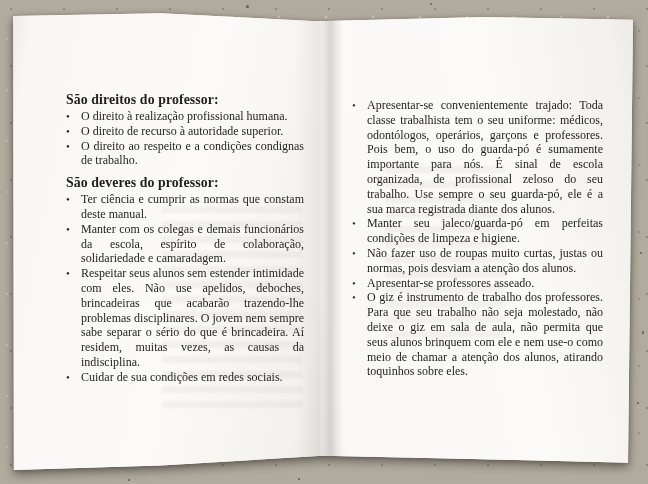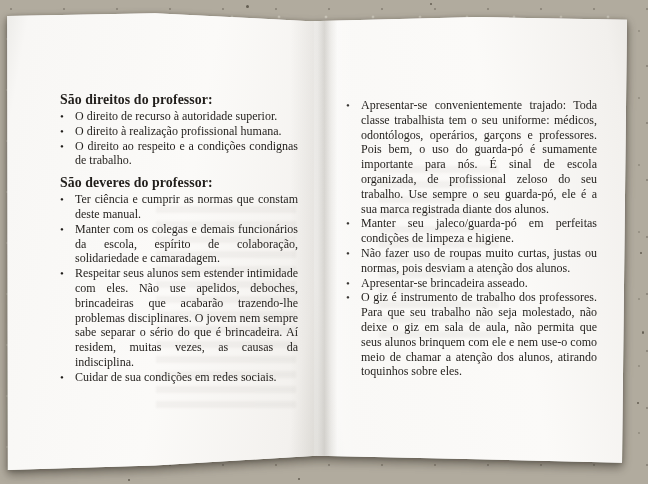--- a/index.html
+++ b/index.html
@@ -17,21 +17,21 @@
     background-image:
       radial-gradient(circle at 11px 9px,  rgba(82,76,64,.35) 0 .8px, transparent 1.6px),
       radial-gradient(circle at 29px 31px, rgba(90,84,70,.28) 0 .7px, transparent 1.5px),
       radial-gradient(circle at 44px 17px, rgba(230,226,214,.5) 0 .9px, transparent 1.8px),
       radial-gradient(circle at 7px 39px,  rgba(214,209,196,.45) 0 .8px, transparent 1.6px),
       radial-gradient(circle at 37px 47px, rgba(70,64,52,.3) 0 .6px, transparent 1.3px);
     background-size:53px 57px, 61px 67px, 47px 43px, 59px 51px, 71px 63px;
   }
   .speck{position:absolute;border-radius:50%;background:rgba(58,52,42,.65);}
   .book-wrap{
-    position:absolute;left:6px;top:12px;width:621px;height:458px;
+    position:absolute;left:12px;top:12px;width:621px;height:458px;
     filter:drop-shadow(0 4px 5px rgba(42,38,30,.42)) drop-shadow(0 1px 2px rgba(42,38,30,.35));
   }
   .book{
     position:relative;width:100%;height:100%;
     background:var(--paper);
     clip-path:polygon(
       0.2% 0.9%, 24% 0.25%, 49% 2.0%, 76% 1.1%, 100% 1.7%,
       99.2% 98.4%, 74% 97.6%, 50% 96.9%, 24% 99.0%, 0.3% 100%);
     display:flex;
   }
@@ -88,22 +88,22 @@
 
 <div class="book-wrap">
   <div class="book">
 
     <div class="page page-left">
       <div class="bleed bleed-left"></div>
       <div class="content content-left">
 
         <div class="section">
           <h2>São direitos do professor:</h2>
+          <p class="li"><span class="bullet">•</span><span>O direito à realização profissional humana.</span></p>
           <p class="li"><span class="bullet">•</span><span>O direito de recurso à autoridade superior.</span></p>
-          <p class="li"><span class="bullet">•</span><span>O direito à realização profissional humana.</span></p>
           <p class="li"><span class="bullet">•</span><span>O direito ao respeito e a condições condignas de trabalho.</span></p>
         </div>
 
         <div class="section">
           <h2>São deveres do professor:</h2>
           <p class="li"><span class="bullet">•</span><span>Ter ciência e cumprir as normas que constam deste manual.</span></p>
           <p class="li"><span class="bullet">•</span><span>Manter com os colegas e demais funcionários da escola, espírito de colaboração, solidariedade e camaradagem.</span></p>
           <p class="li"><span class="bullet">•</span><span>Respeitar seus alunos sem estender intimidade com eles. Não use apelidos, deboches, brincadeiras que acabarão trazendo-lhe problemas disciplinares. O jovem nem sempre sabe separar o sério do que é brincadeira. Aí residem, muitas vezes, as causas da indisciplina.</span></p>
           <p class="li"><span class="bullet">•</span><span>Cuidar de sua condições em redes sociais.</span></p>
         </div>
@@ -112,21 +112,21 @@
     </div>
 
     <div class="page page-right">
       <div class="bleed bleed-right"></div>
       <div class="content content-right">
 
         <div class="section">
           <p class="li"><span class="bullet">•</span><span>Apresentar-se convenientemente trajado: Toda classe trabalhista tem o seu uniforme: médicos, odontólogos, operários, garçons e professores. Pois bem, o uso do guarda-pó é sumamente importante para nós. É sinal de escola organizada, de profissional zeloso do seu trabalho. Use sempre o seu guarda-pó, ele é a sua marca registrada diante dos alunos.</span></p>
           <p class="li"><span class="bullet">•</span><span>Manter seu jaleco/guarda-pó em perfeitas condições de limpeza e higiene.</span></p>
           <p class="li"><span class="bullet">•</span><span>Não fazer uso de roupas muito curtas, justas ou normas, pois desviam a atenção dos alunos.</span></p>
-          <p class="li"><span class="bullet">•</span><span>Apresentar-se brincadeira asseado.</span></p>
+          <p class="li"><span class="bullet">•</span><span>Apresentar-se professores asseado.</span></p>
           <p class="li"><span class="bullet">•</span><span>O giz é instrumento de trabalho dos professores. Para que seu trabalho não seja molestado, não deixe o giz em sala de aula, não permita que seus alunos brinquem com ele e nem use-o como meio de chamar a atenção dos alunos, atirando toquinhos sobre eles.</span></p>
         </div>
 
       </div>
     </div>
 
     <div class="fold"></div>
   </div>
 </div>
 

